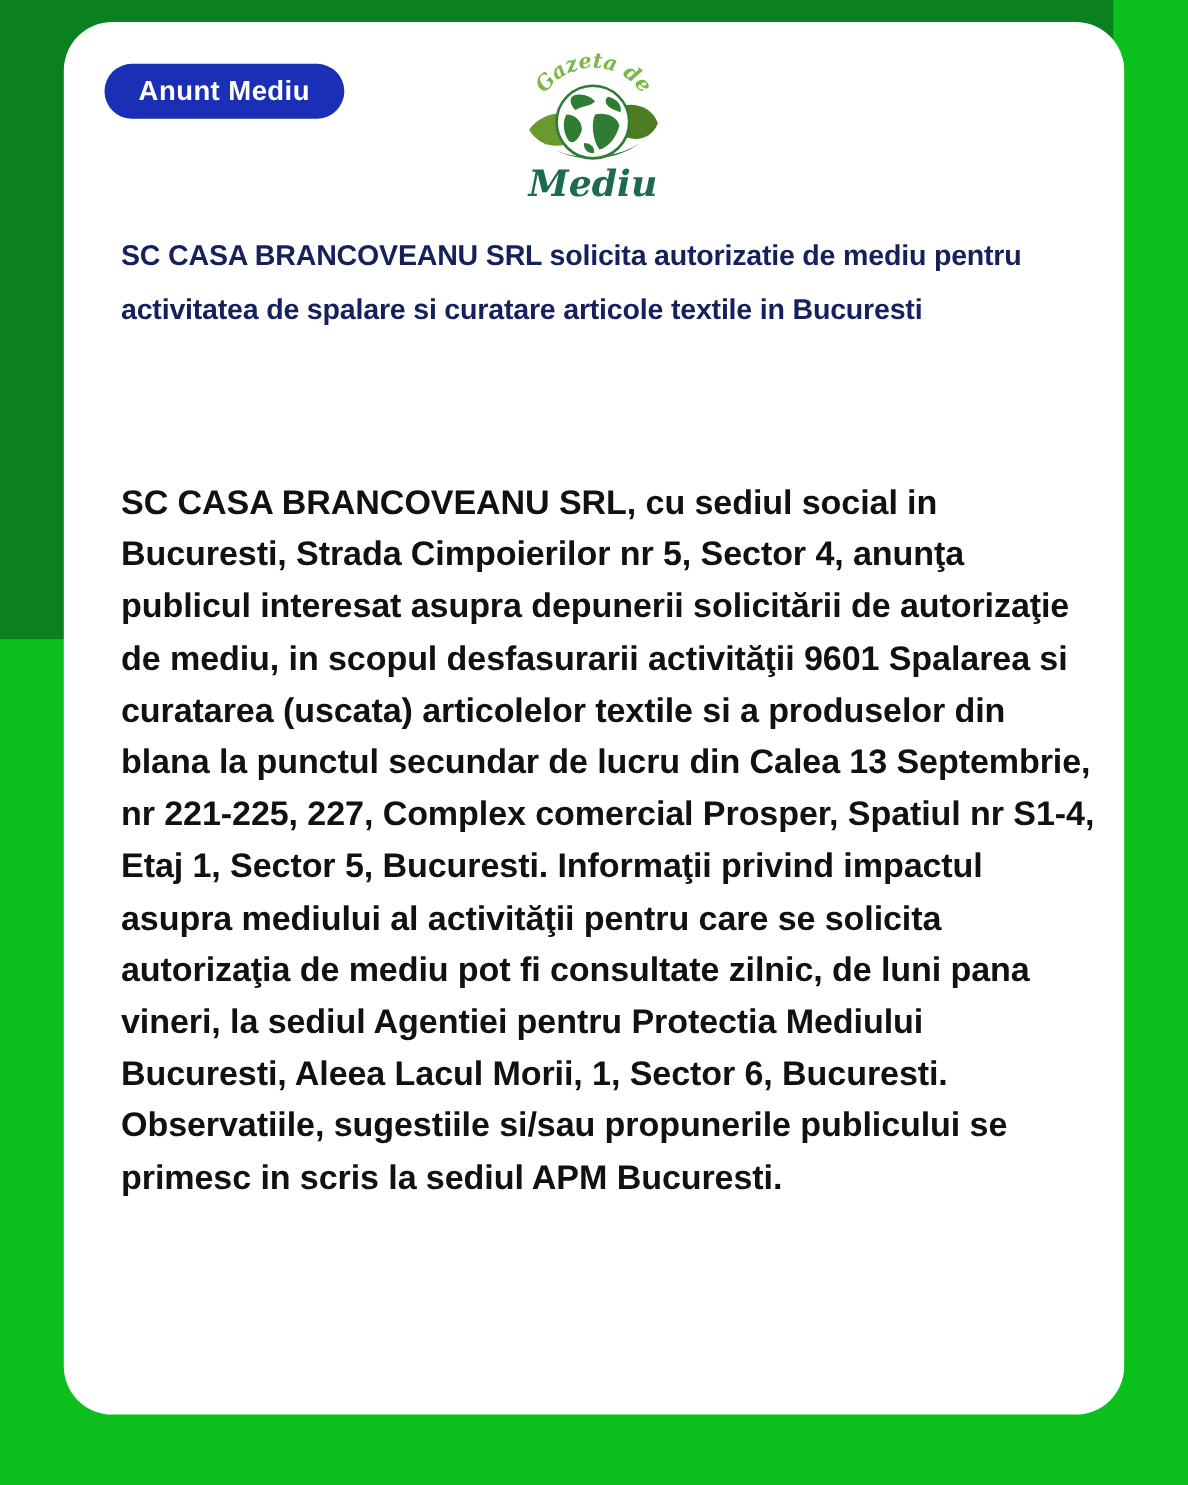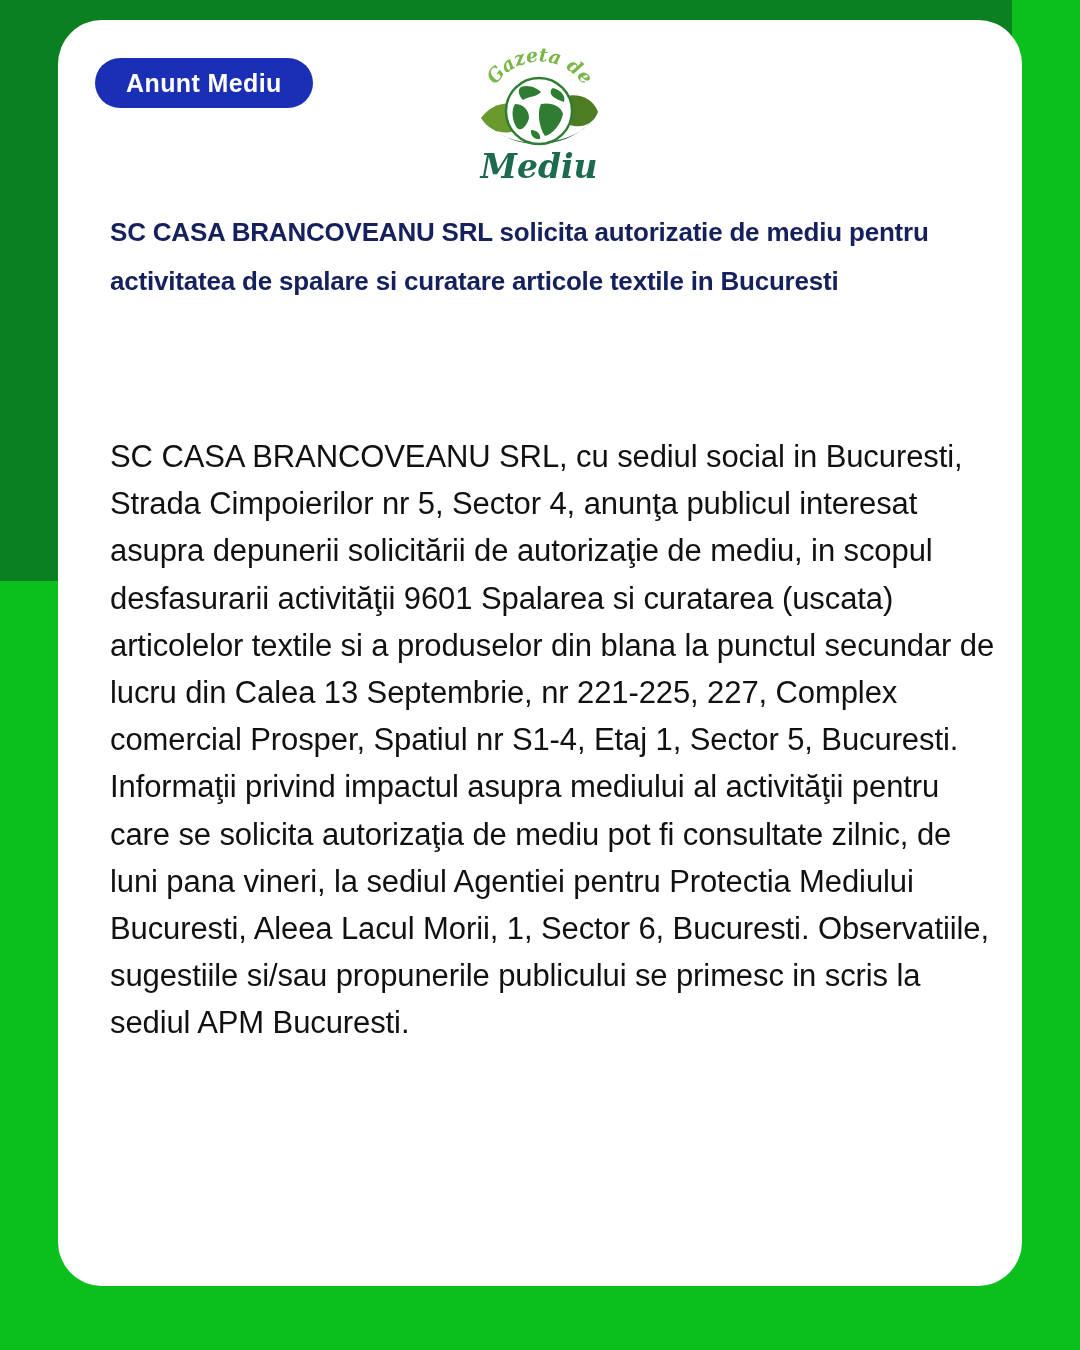--- a/index.html
+++ b/index.html
@@ -95,21 +95,21 @@
   }
 
   
   #body-text {
     position: absolute;
     left: 52px;
     top: 382px;
     width: 885px;
     color: #111111;
     font-size: 31px;
-    font-weight: 400;
+    font-weight: 700;
     line-height: 47.2px;
     letter-spacing: -0.1px;
   }
 </style>
 </head>
 <body>
 
 <div id="bg-bright"></div>
 <div id="bg-dark"></div>
 

